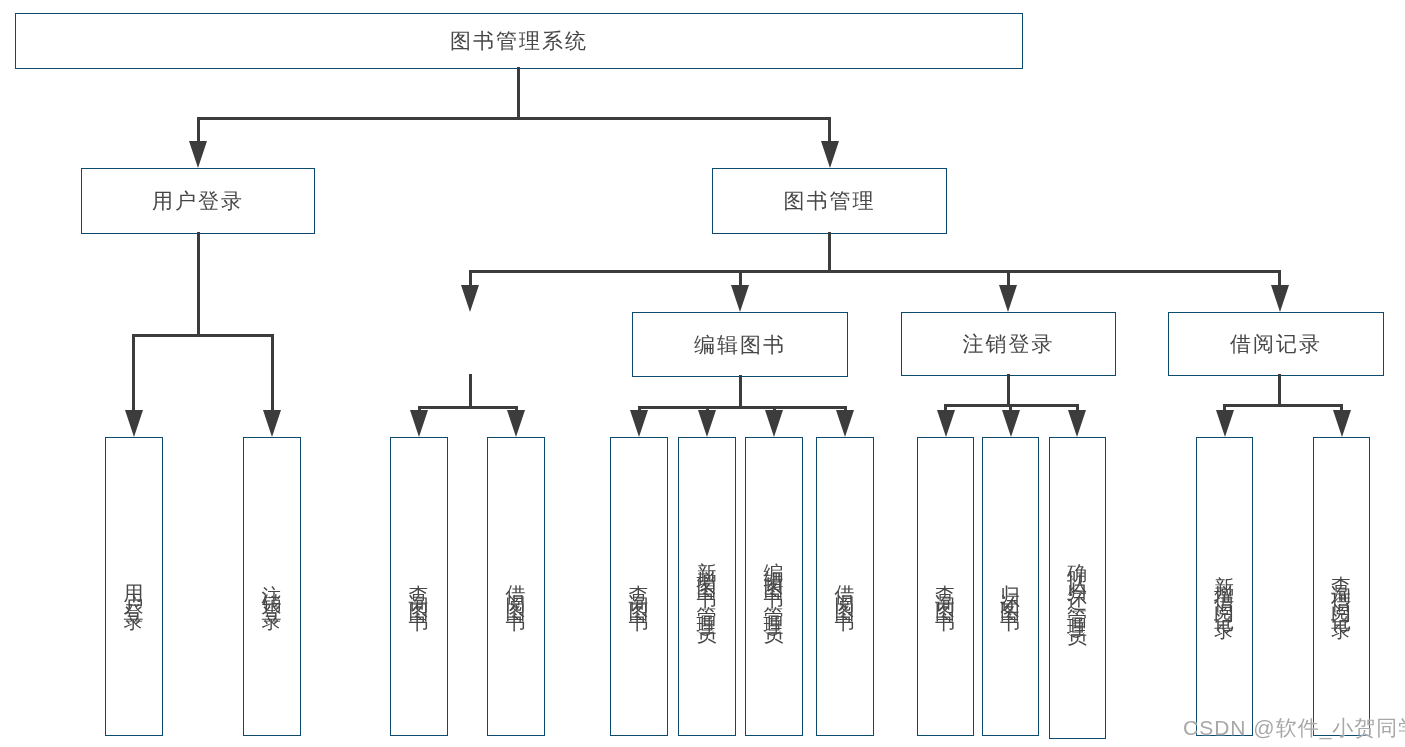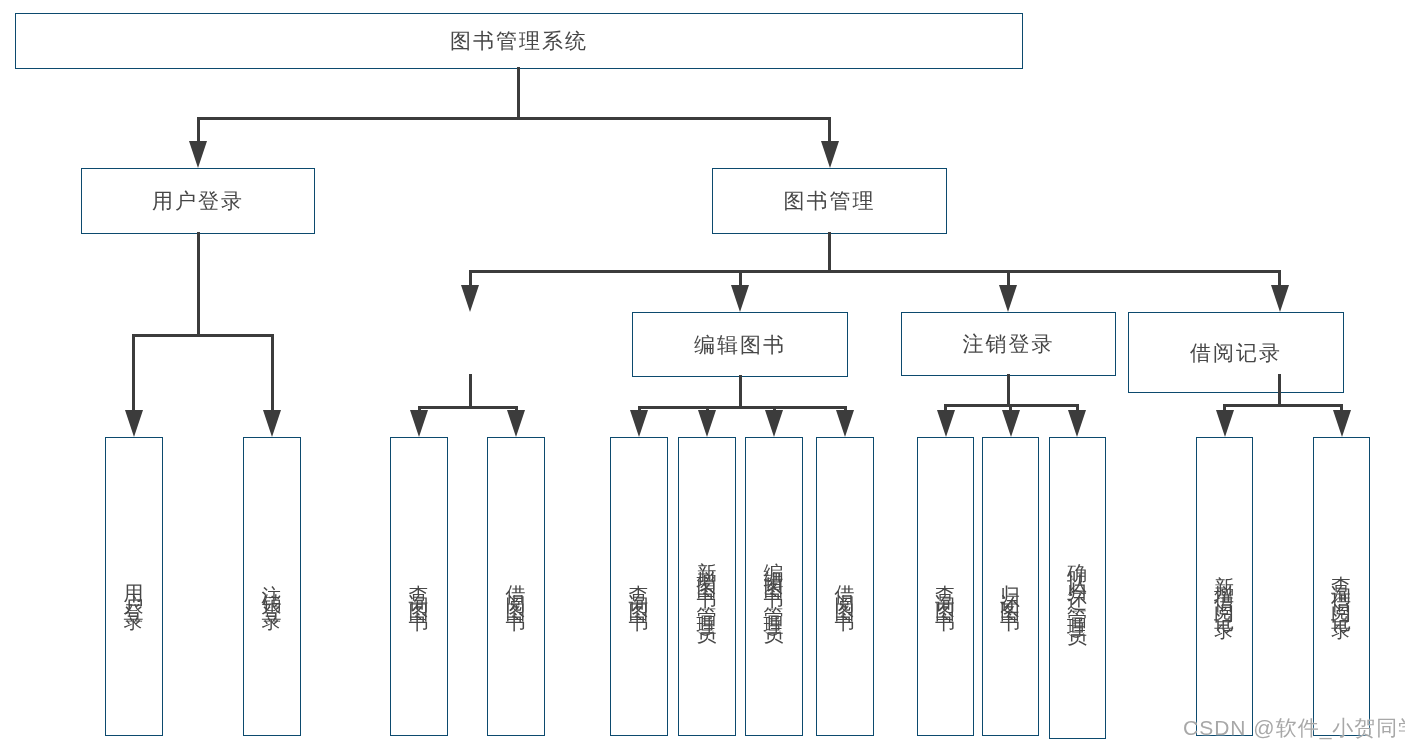--- a/index.html
+++ b/index.html
@@ -50,21 +50,21 @@
 
 
   <div class="node h" style="left:632px;top:312px;width:216px;height:65px">
     <span>编辑图书</span>
   </div>
 
   <div class="node h" style="left:901px;top:312px;width:215px;height:64px">
     <span>注销登录</span>
   </div>
 
-  <div class="node h" style="left:1128px;top:312px;width:216px;height:81px">
+  <div class="node h" style="left:1168px;top:312px;width:216px;height:64px">
     <span>借阅记录</span>
   </div>
 
   <div class="node v" style="left:105px;top:437px;width:58px;height:299px">
     <span>用户登录</span>
   </div>
   <div class="node v" style="left:243px;top:437px;width:58px;height:299px">
     <span>注销登录</span>
   </div>
 

